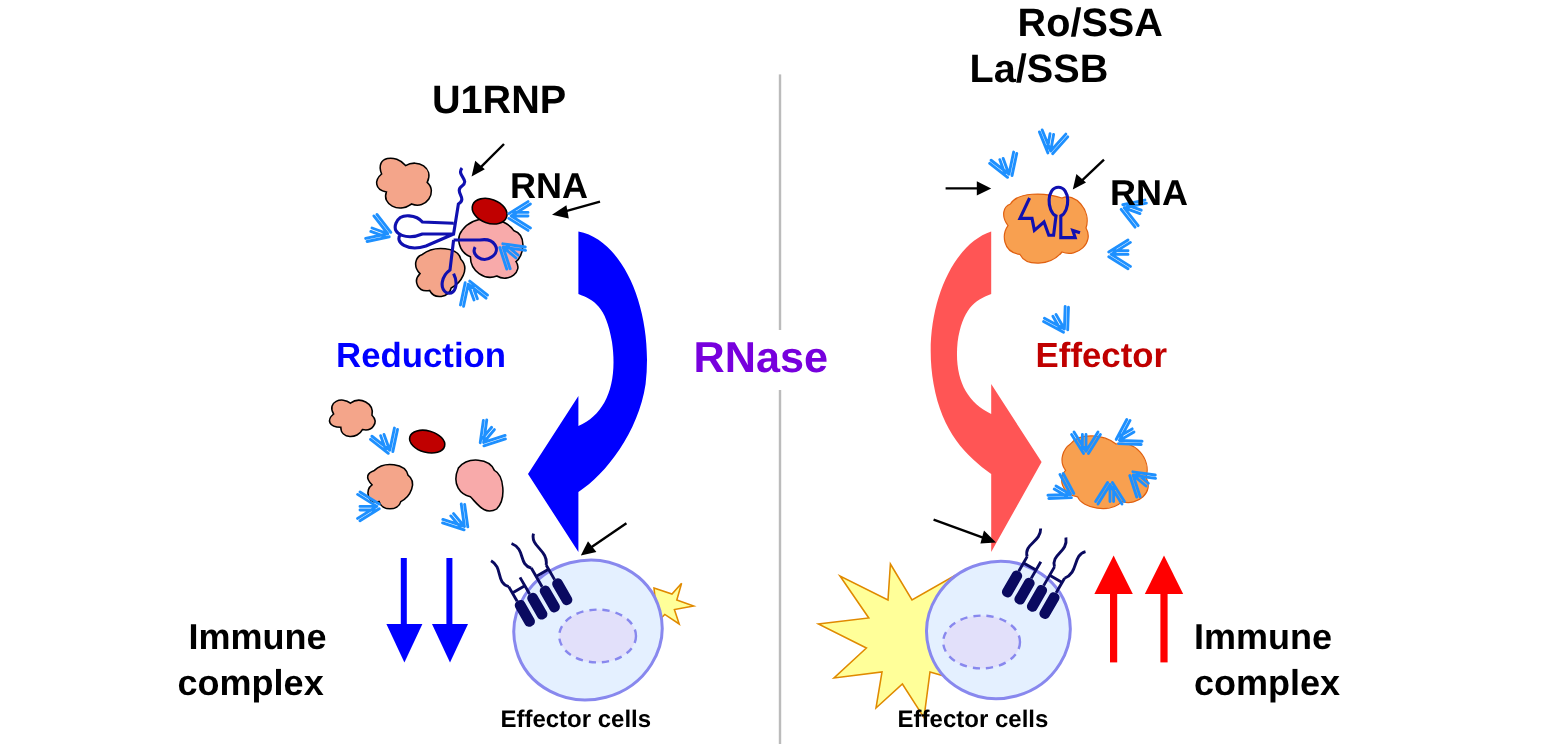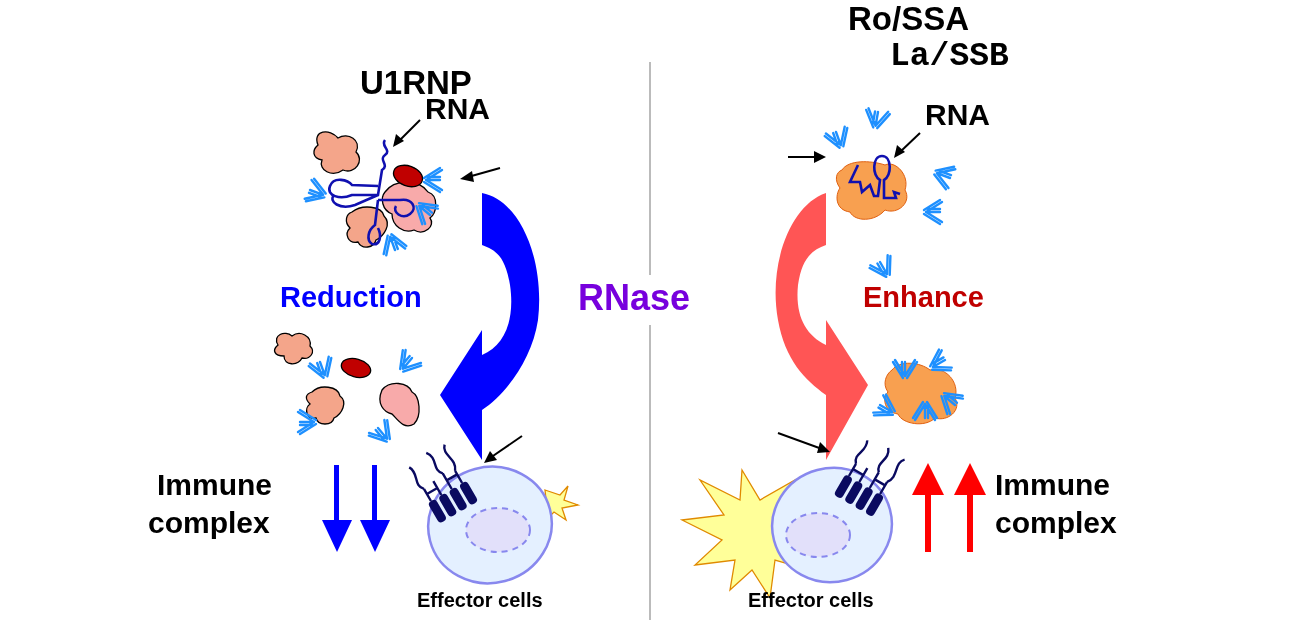--- a/index.html
+++ b/index.html
@@ -1,20 +1,20 @@
 <!DOCTYPE html>
 <html><head>
 <meta charset="utf-8">
 <style>
   html, body { margin: 0; padding: 0; background: #ffffff; }
   body { width: 1300px; height: 628px; overflow: hidden; position: relative; font-family: "Liberation Sans", sans-serif; }
   #stage { position: absolute; left: 0; top: 0; width: 1300px; height: 628px; }
   .lbl { position: absolute; font-family: "Liberation Sans", sans-serif; font-weight: bold; white-space: nowrap; line-height: 1; }
   .title { font-size: 33px; color: #000; text-align: center; }
-  .big { font-size: 30px; color: #000; }
+  .big { font-size: 30px; color: #000; margin-top: 47px; }
   .small { font-size: 20px; color: #000; }
   .mid { font-size: 29px; }
 </style>
 </head>
 <body>
 
 <div id="stage">
   <svg id="art" width="1300" height="628" viewBox="0 0 1300 628" xmlns="http://www.w3.org/2000/svg">
     <defs>
       <g id="ab">
@@ -119,28 +119,28 @@
       <polygon points="912,495 944,495 928,463" class="up-fill" fill="#ff0000"></polygon>
       <rect x="925" y="495" width="6" height="57" class="up-fill" fill="#ff0000"></rect>
       <polygon points="954,495 986,495 970,463" class="up-fill" fill="#ff0000"></polygon>
       <rect x="967" y="495" width="6" height="57" class="up-fill" fill="#ff0000"></rect>
     </g>
   </svg>
 
   
   <div class="lbl title" style="left:360px; top:38px;margin-top:28px;">U1RNP</div>
   <div class="lbl title" style="left:848px; top:2px;">Ro/SSA</div>
-  <div class="lbl title" style="left:890px; top:40px;font-family:Liberation Mono, monospace;">La/SSB</div>
+  <div class="lbl title" style="left:808px; top:40px;">La/SSB</div>
 
   <div class="lbl big" style="left:425px; top:94px;">RNA</div>
   <div class="lbl big" style="left:925px; top:100px;">RNA</div>
 
   <div class="lbl mid" id="reductionLbl" style="left: 280px; top: 283px; color: rgb(0, 0, 255);">Reduction</div>
   <div class="lbl" id="rnaseLbl" style="left: 578px; top: 280px; font-size: 36px; color: rgb(119, 0, 221);">RNase</div>
-  <div class="lbl mid" id="enhanceLbl" style="left: 863px; top: 283px; color: rgb(192, 0, 0);">Enhance</div>
+  <div class="lbl mid" id="enhanceLbl" style="left: 863px; top: 283px; color: rgb(192, 0, 0);">Effector</div>
 
 
   <div class="lbl big" style="left:157px; top:470px;">Immune</div>
   <div class="lbl big" style="left:148px; top:508px;">complex</div>
   <div class="lbl big" style="left:995px; top:470px;">Immune</div>
   <div class="lbl big" style="left:995px; top:508px;">complex</div>
 
   <div class="lbl small" style="left:417px; top:590px;">Effector cells</div>
   <div class="lbl small" style="left:748px; top:590px;">Effector cells</div>
 </div>

